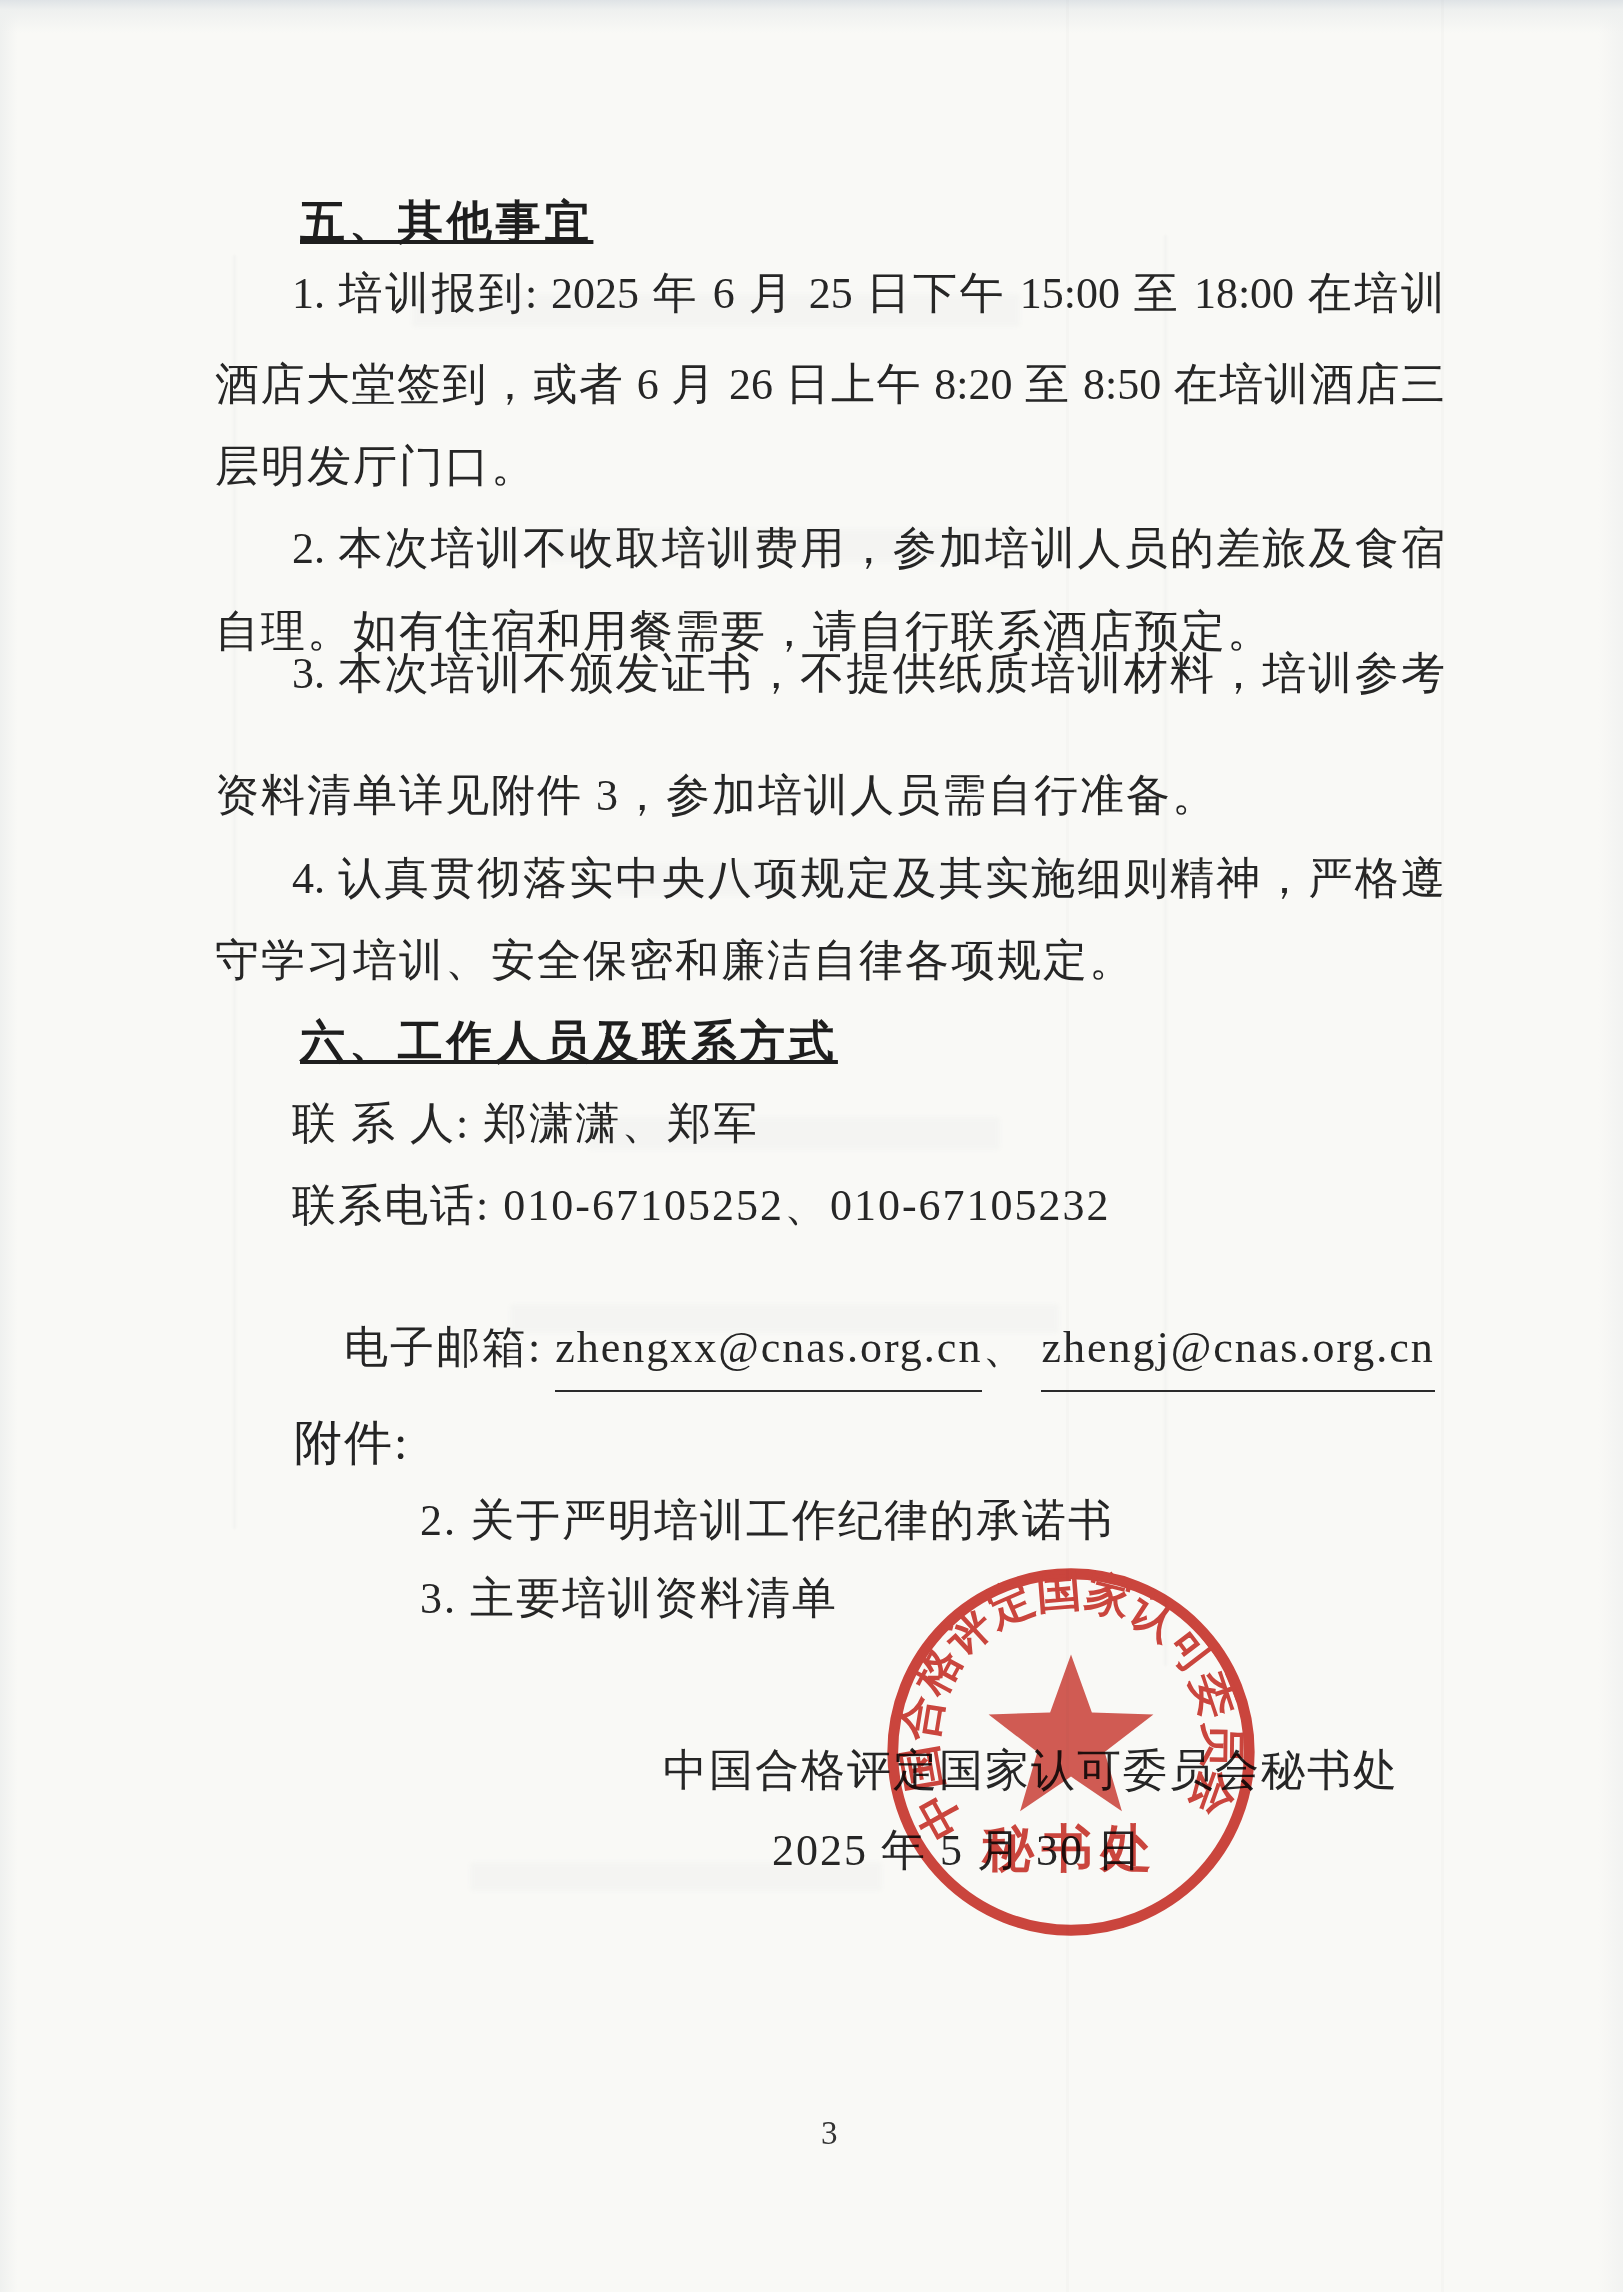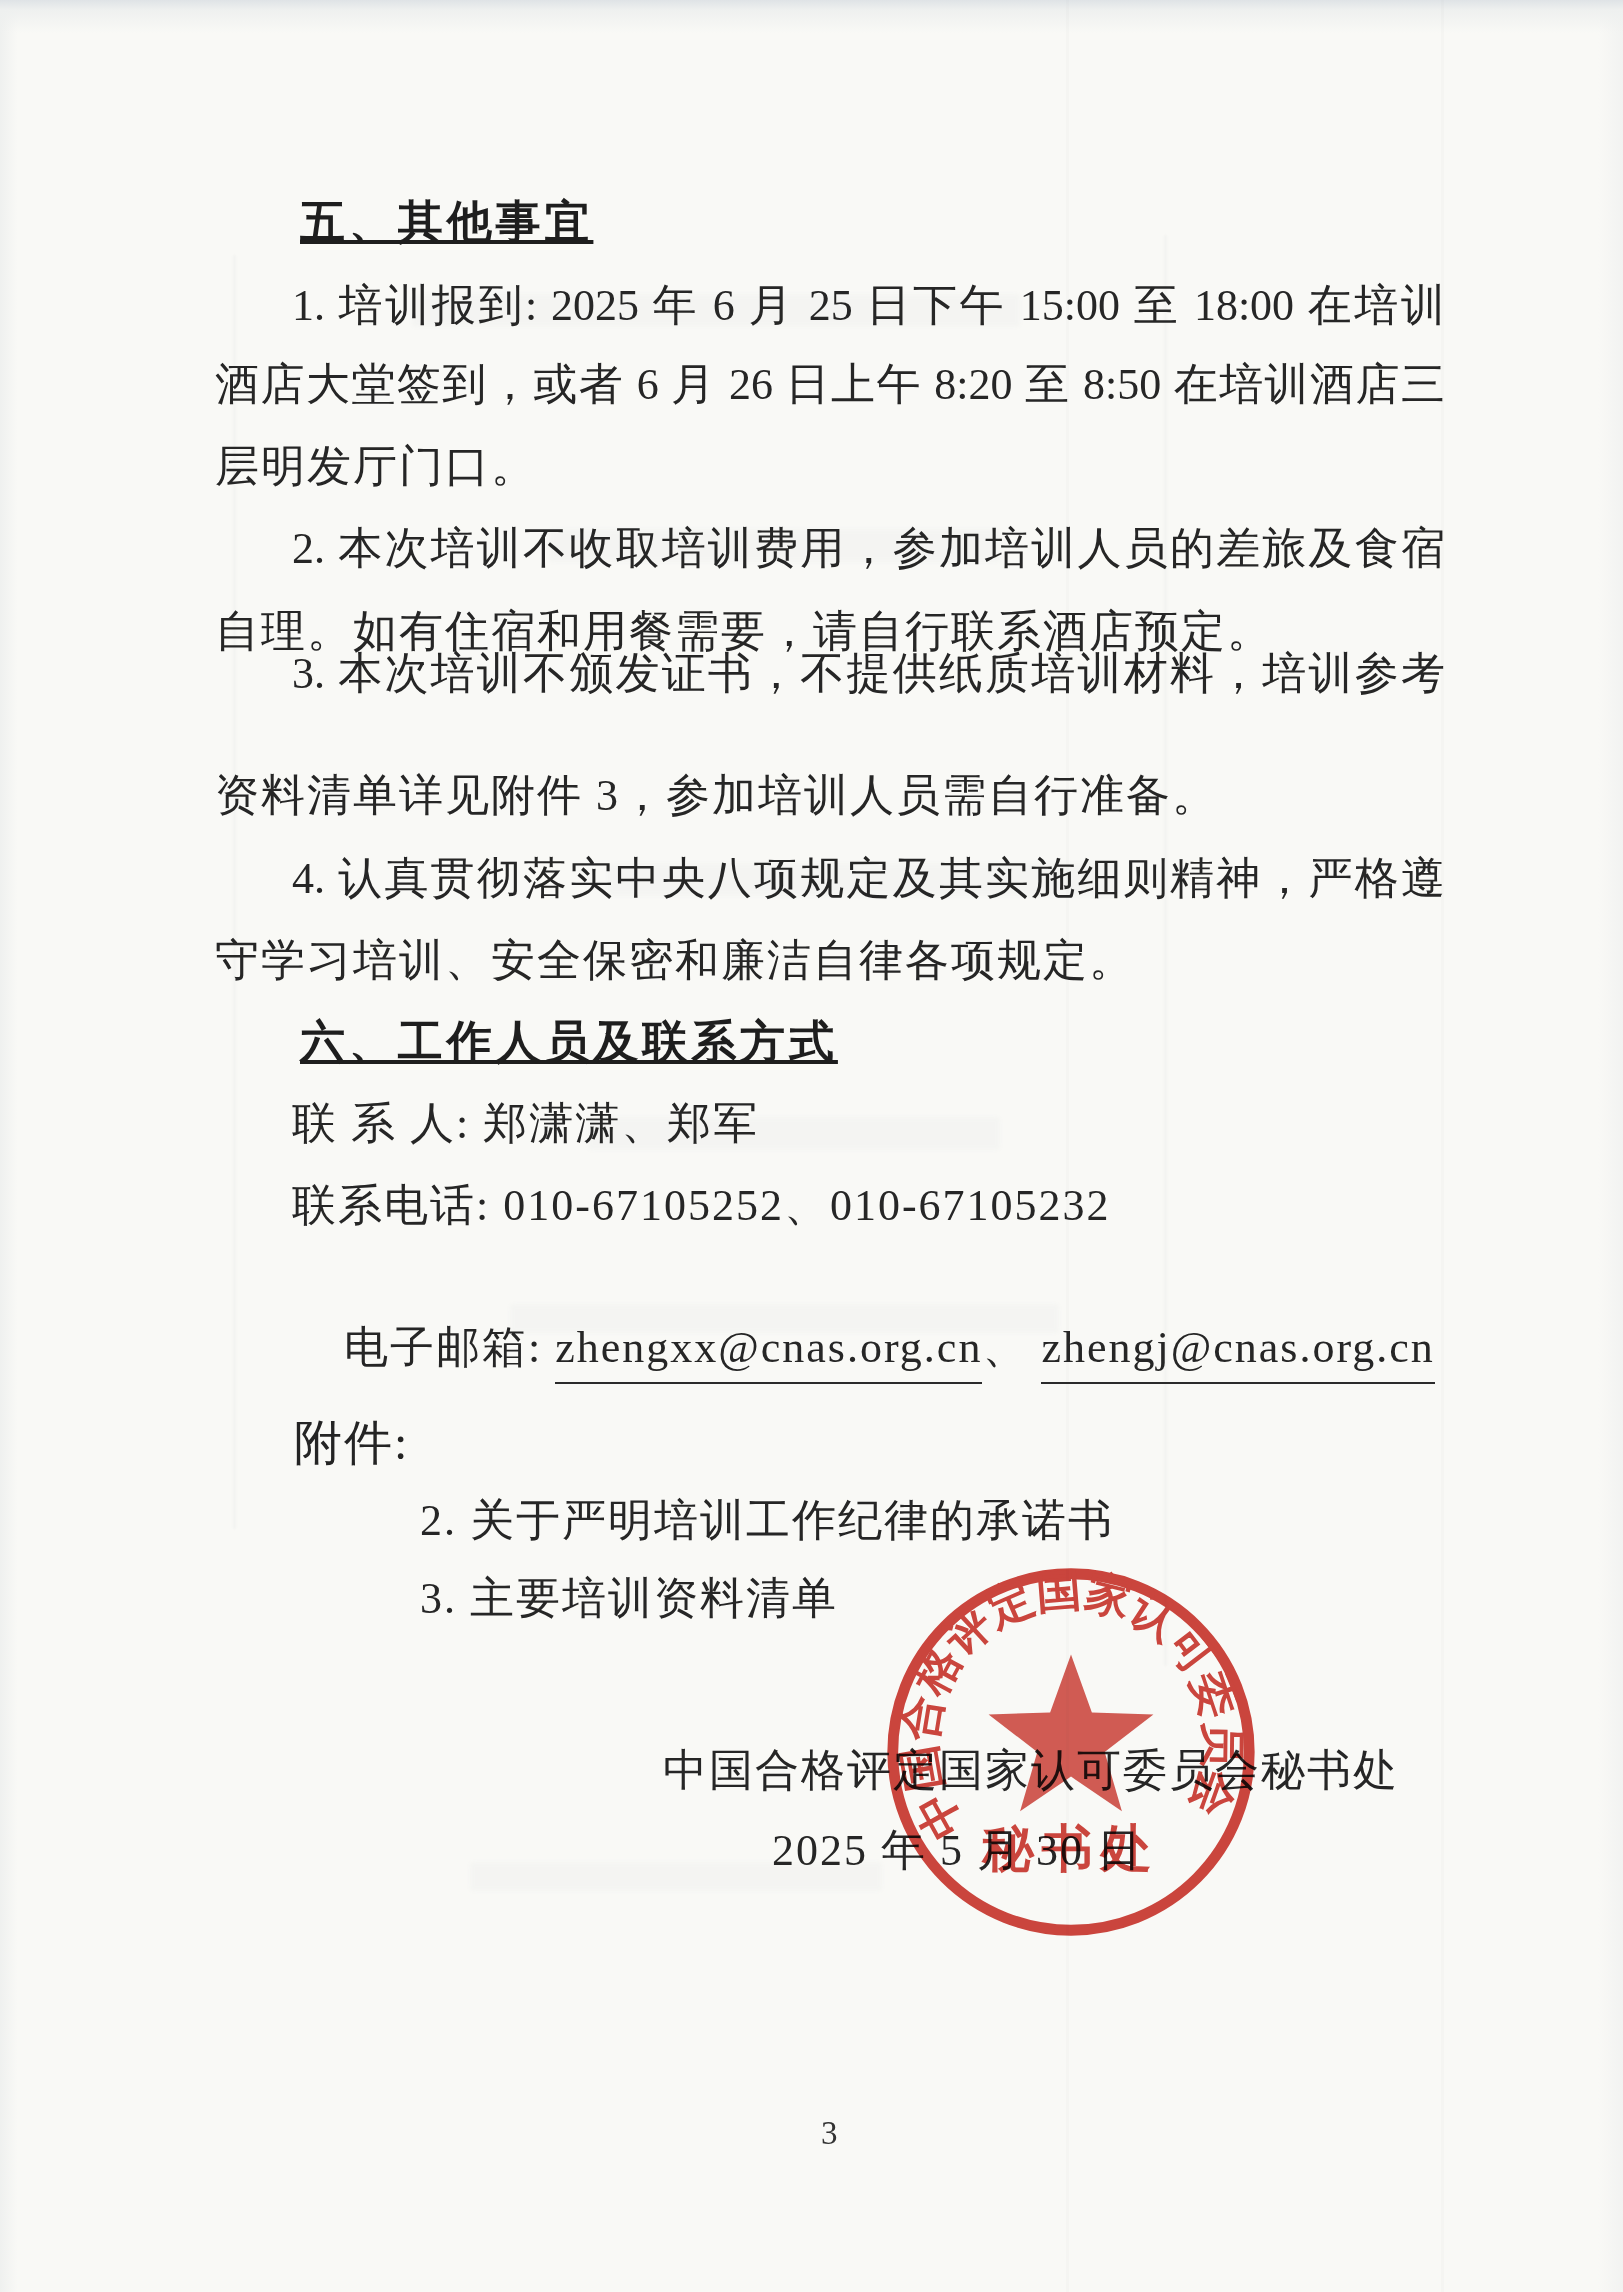--- a/index.html
+++ b/index.html
@@ -35,21 +35,21 @@
     text-align-last:justify;
   }
   .heading{
     font-family:"Liberation Sans","DejaVu Sans",sans-serif;
     font-weight:700;
     font-size:45px;
     letter-spacing:3.9px;
     color:#1e1e1e;
     text-decoration:underline;
   }
-  .u{border-bottom:2.9px solid #2b2b2b;padding-bottom:10px;}
+  .u{border-bottom:2.9px solid #2b2b2b;padding-bottom:18px;}
   .pagenum{position:absolute;font-size:33px;color:#333;}
 
   .attach-label{position:absolute;font-size:48px;letter-spacing:2px;white-space:pre;}
 
   
   .seal{
     position:absolute;
     left:878px;top:1559px;
     width:386px;height:386px;
     mix-blend-mode:multiply;
@@ -67,21 +67,21 @@
   <div class="gline" style="left:233px;top:255px;width:2.9px;height:1274px"></div>
   <div class="ghost" style="left:412px;top:294px;width:608px;height:33px"></div>
   <div class="ghost" style="left:549px;top:529px;width:451px;height:33px"></div>
   <div class="ghost" style="left:608px;top:863px;width:510px;height:33px"></div>
   <div class="ghost" style="left:588px;top:1117px;width:412px;height:33px"></div>
   <div class="ghost" style="left:510px;top:1304px;width:549px;height:29px"></div>
   <div class="ghost" style="left:470px;top:1862px;width:412px;height:29px"></div>
 
   <div class="line heading" style="left:300px;top:192px">五、其他事宜</div>
 
-  <div class="line fill" style="left:292px;top:276px;width:1153px">1. 培训报到: 2025 年 6 月 25 日下午 15:00 至 18:00 在培训</div>
+  <div class="line fill" style="left:292px;top:264px;width:1153px">1. 培训报到: 2025 年 6 月 25 日下午 15:00 至 18:00 在培训</div>
   <div class="line fill" style="left:215px;top:355px;width:1230px">酒店大堂签到，或者 6 月 26 日上午 8:20 至 8:50 在培训酒店三</div>
   <div class="line" style="left:215px;top:437px">层明发厅门口。</div>
 
   <div class="line fill" style="left:292px;top:519px;width:1153px">2. 本次培训不收取培训费用，参加培训人员的差旅及食宿</div>
   <div class="line" style="left:215px;top:602px">自理。如有住宿和用餐需要，请自行联系酒店预定。</div>
 
   <div class="line fill" style="left:292px;top:644px;width:1153px">3. 本次培训不颁发证书，不提供纸质培训材料，培训参考</div>
   <div class="line" style="left:215px;top:766px">资料清单详见附件 3，参加培训人员需自行准备。</div>
 
   <div class="line fill" style="left:292px;top:849px;width:1153px">4. 认真贯彻落实中央八项规定及其实施细则精神，严格遵</div>

